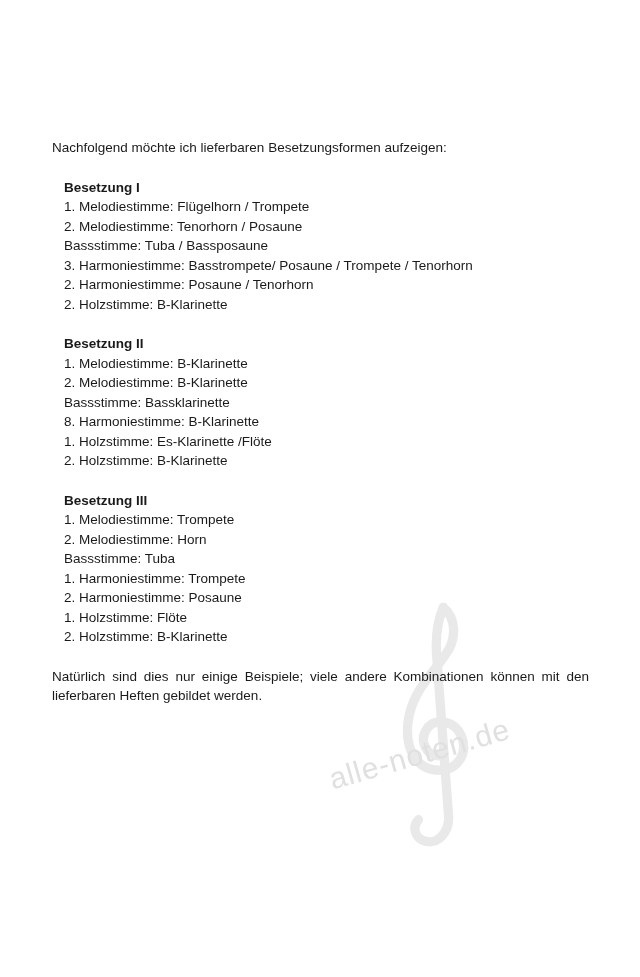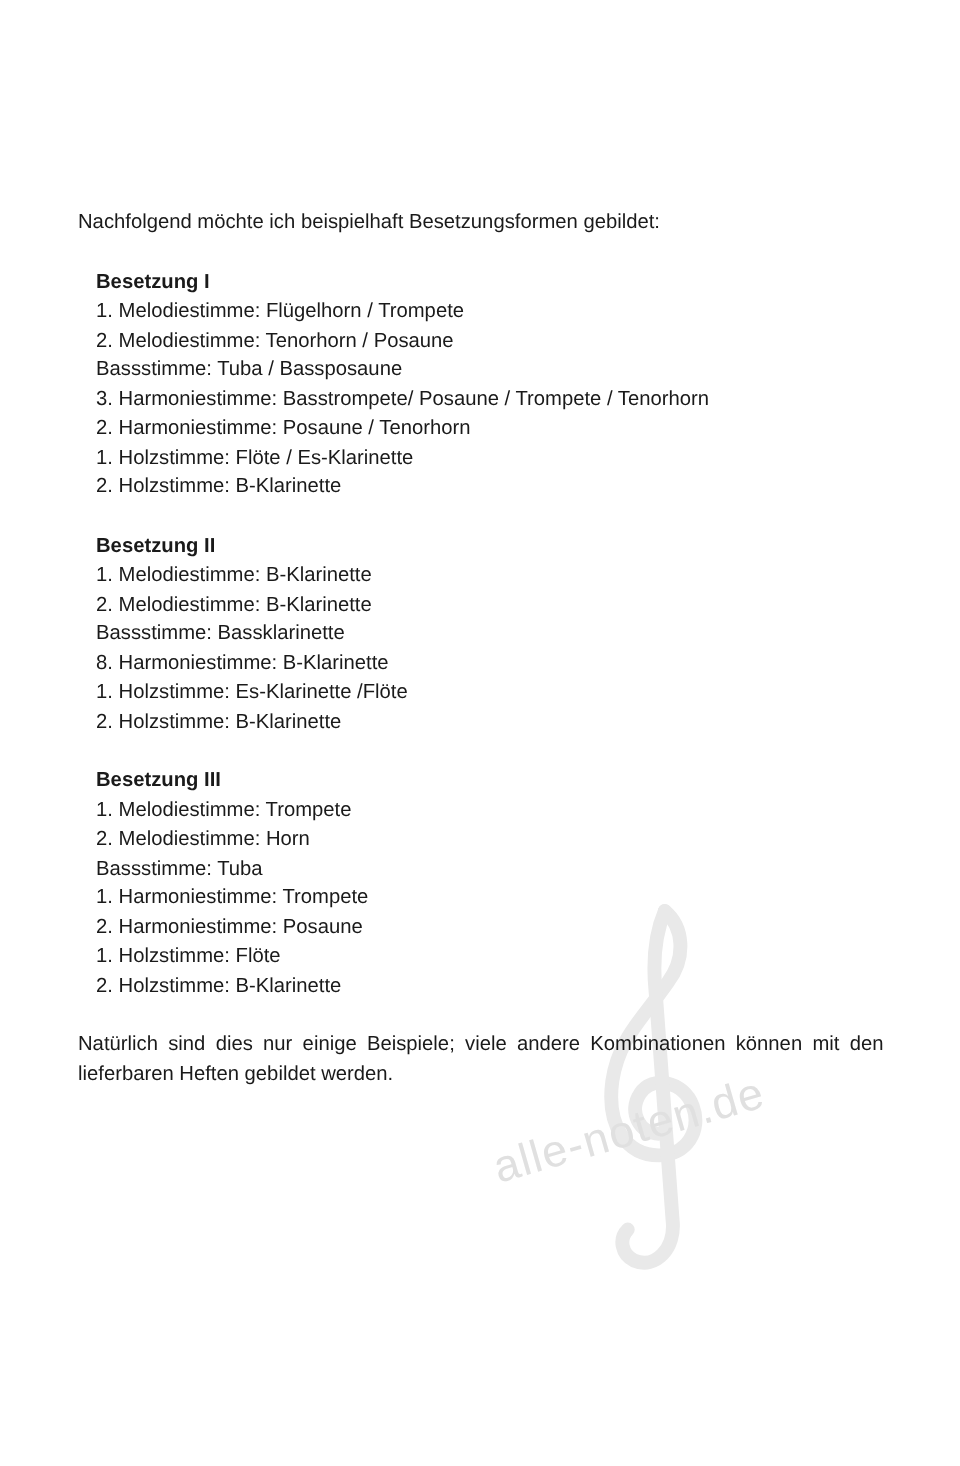--- a/index.html
+++ b/index.html
@@ -89,30 +89,29 @@
                C52,26 50,44 52,64
                L63,212
                C65,230 52,244 38,238
                C30,234 28,224 34,218"></path>
     </svg>
     <div class="watermark-text">alle-noten.de</div>
   </div>
 
   <div class="content">
 
-    <p class="intro">Nachfolgend möchte ich beispielhaft Besetzungsformen gebildet:</p>
+    <p class="intro">Nachfolgend möchte ich lieferbaren Besetzungsformen aufzeigen:</p>
 
     <div class="section">
       <p class="section-title">Besetzung I</p>
       <p class="section-line">1. Melodiestimme: Flügelhorn / Trompete</p>
       <p class="section-line">2. Melodiestimme: Tenorhorn / Posaune</p>
       <p class="section-line">Bassstimme: Tuba / Bassposaune</p>
       <p class="section-line">3. Harmoniestimme: Basstrompete/ Posaune / Trompete / Tenorhorn</p>
       <p class="section-line">2. Harmoniestimme: Posaune / Tenorhorn</p>
-      <p class="section-line">1. Holzstimme: Flöte / Es-Klarinette</p>
       <p class="section-line">2. Holzstimme: B-Klarinette</p>
     </div>
 
     <div class="section">
       <p class="section-title">Besetzung II</p>
       <p class="section-line">1. Melodiestimme: B-Klarinette</p>
       <p class="section-line">2. Melodiestimme: B-Klarinette</p>
       <p class="section-line">Bassstimme: Bassklarinette</p>
       <p class="section-line">8. Harmoniestimme: B-Klarinette</p>
       <p class="section-line">1. Holzstimme: Es-Klarinette /Flöte</p>

